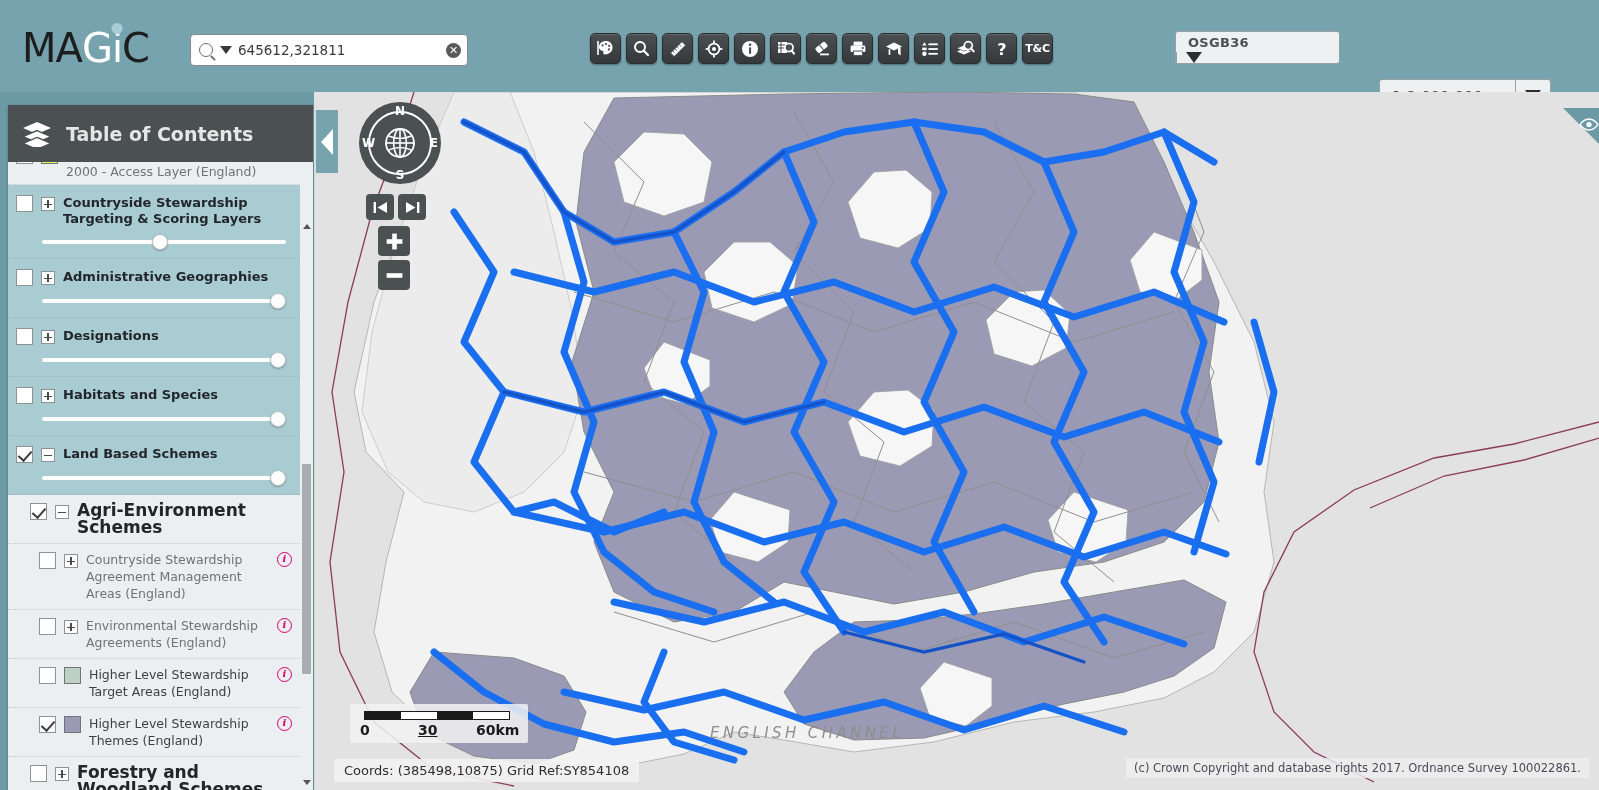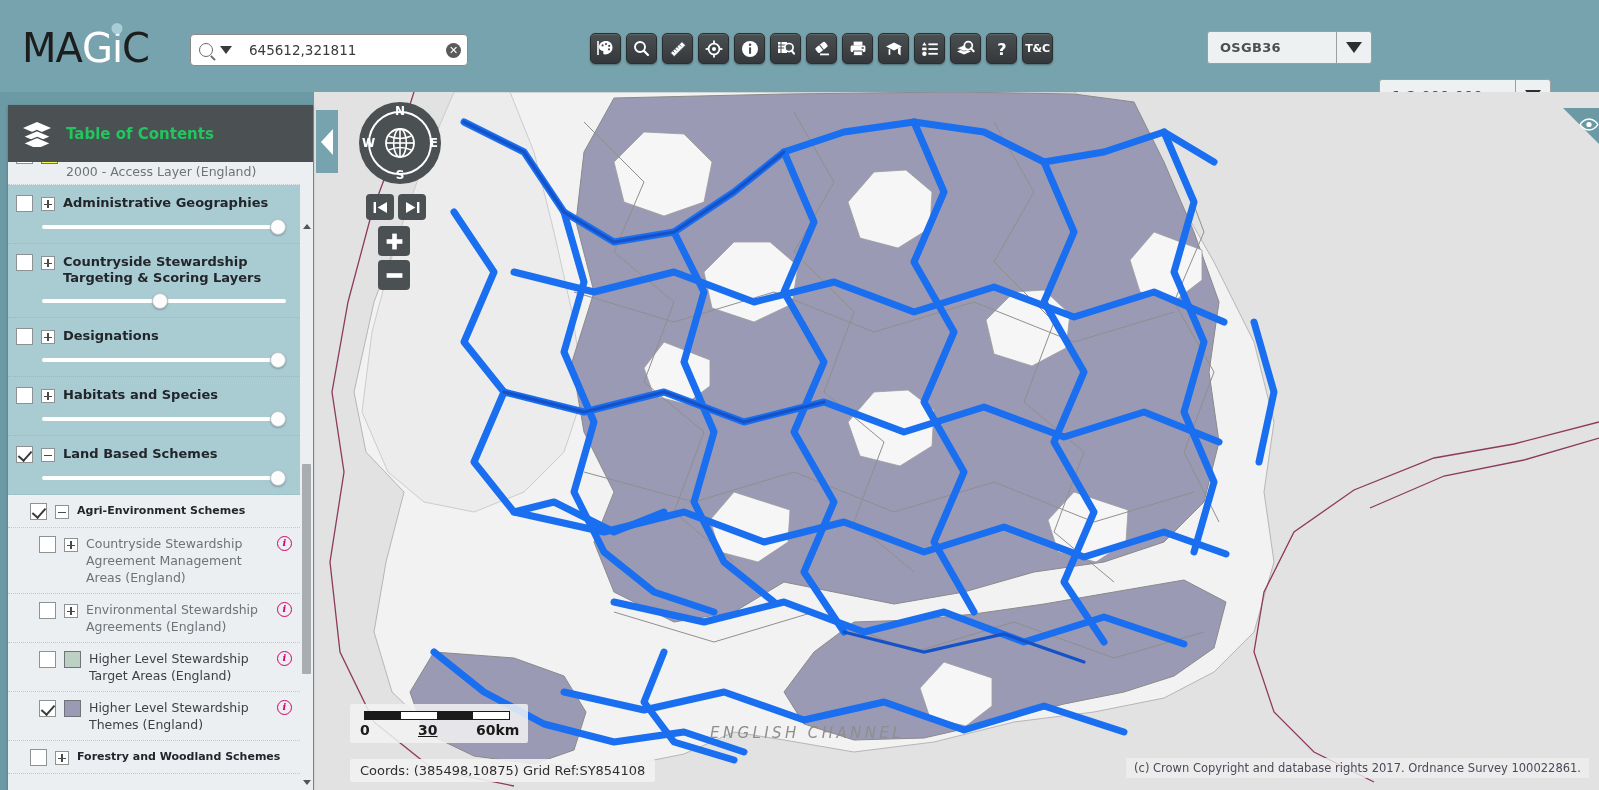--- a/index.html
+++ b/index.html
@@ -41,21 +41,21 @@
   #searchbox .mag::after {
     content: ""; position: absolute; right: -4px; bottom: -3px;
     width: 6px; height: 1.8px; background: #6a6a6a; transform: rotate(45deg);
   }
   #searchbox .caret {
     margin-left: 7px; width: 0; height: 0; flex: none;
     border-left: 6px solid transparent; border-right: 6px solid transparent;
     border-top: 8px solid #3a3a3a;
   }
   #searchbox .val {
-    margin-left: 17px; font-size: 13.5px; color: #3a3a3a; flex: 1;
+    margin-left: 6px; font-size: 13.5px; color: #3a3a3a; flex: 1;
     white-space: nowrap; overflow: hidden;
   }
   #searchbox .clr {
     width: 15px; height: 15px; border-radius: 50%; background: #5a5a5a;
     color: #fff; font-size: 11px; line-height: 15px; text-align: center;
     flex: none; font-family: "DejaVu Sans", sans-serif;
   }
 
   #toolbar {
     position: absolute; left: 590px; top: 33px;
@@ -83,21 +83,21 @@
   }
   .selwrap .arw {
     width: 35px; border-left: 1px solid #9aa0a2;
     display: flex; align-items: center; justify-content: center;
   }
   .selwrap .arw i {
     width: 0; height: 0; display: block;
     border-left: 8px solid transparent; border-right: 8px solid transparent;
     border-top: 11px solid #2c2f31;
   }
-  #sel-proj { left: 1207px; width: 165px; }
+  #sel-proj { left: 1175px; width: 165px; flex-direction: column; }
   #sel-scale { left: 1379px; width: 172px; margin-top: 48px; }
 
   
   #map {
     position: absolute; left: 314px; top: 92px;
     width: 1285px; height: 698px;
     background: #e2e2e2; overflow: hidden;
   }
   #map-canvas { position: absolute; inset: 0; }
 
@@ -154,21 +154,21 @@
     position: relative; height: 20px; width: 154px; margin-left: -4px;
   }
   #scalebar .nums b {
     position: absolute; top: 2px; font-size: 14px; font-weight: bold; color: #1a1a1a;
   }
   #scalebar .n0 { left: 0; }
   #scalebar .n30 { left: 58px; text-decoration: underline; }
   #scalebar .n60 { left: 116px; }
 
   #coords {
-    position: absolute; left: 36px; bottom: 8px;
+    position: absolute; left: 20px; bottom: 8px;
     background: rgba(242,242,242,.9); padding: 4px 10px;
     font-size: 13px; color: #2e2e2e; border-radius: 2px; white-space: nowrap;
   }
   #copyright {
     position: absolute; right: 10px; bottom: 12px;
     background: rgba(238,238,238,.82); padding: 3px 8px;
     font-size: 11.5px; color: #4a4a58; white-space: nowrap;
   }
 
   #eye-tab {
@@ -186,21 +186,21 @@
     position: absolute; left: 8px; top: 105px;
     width: 305px; height: 685px;
     background: #eceff1;
     box-shadow: 0 1px 3px rgba(0,0,0,.25);
   }
   #toc-header {
     height: 57px; background: #4b5052;
     display: flex; align-items: center; padding-left: 14px; gap: 14px;
   }
   #toc-header .title {
-    font-size: 15px; font-weight: bold; color: #22c55e;
+    font-size: 19px; font-weight: bold; color: #e5e5e5;
   }
   #toc-body {
     position: absolute; left: 0; top: 57px; right: 0; bottom: 0;
     overflow: hidden; background: #eceff1;
   }
   #toc-scroll { position: absolute; left: 0; top: 0; right: 13px; bottom: 0; overflow: hidden; }
 
   .grp {
     background: #a9ccd3; padding: 9px 10px 4px 8px;
     border-bottom: 1px dotted #9bb8bf;
@@ -247,21 +247,21 @@
   
   .sub {
     background: #eceff1; padding: 7px 8px 7px 8px;
     border-bottom: 1px dotted #c2c9cc;
   }
   .sub .row { gap: 8px; }
   .sub .slabel {
     font-size: 12.5px; color: #6e7377; line-height: 17px; font-weight: normal;
   }
   .sub .slabel.dark { color: #3d4246; }
-  .sub .slabel.b { font-weight: bold; color: #22262b; font-size: 11px; }
+  .sub .slabel.b { font-weight: bold; color: #22262b; font-size: 17px; }
   .swatch {
     width: 17px; height: 17px; flex: none; border: 1px solid #707478; margin-top: 1px;
   }
   .infoi {
     width: 15px; height: 15px; border-radius: 50%; border: 1.6px solid #d6006e;
     color: #d6006e; font-size: 10px; font-weight: bold; line-height: 12px;
     text-align: center; flex: none; margin-top: 1px;
     font-family: "DejaVu Serif", serif; font-style: italic;
   }
 
@@ -592,37 +592,37 @@
             <span class="cb"></span>
             <span class="swatch" style="background:#f7f75a"></span>
             <span class="slabel">Countryside and Rights of Way Act 2000 - Access Layer (England)</span>
           </div>
         </div>
 
         <div class="grp">
           <div class="row">
             <span class="cb"></span>
             <span class="pm plus"></span>
+            <span class="glabel">Countryside Stewardship Targeting &amp; Scoring Layers</span>
+          </div>
+          <div class="slider">
+            <span class="track"></span>
+              <span class="knob" style="left:45%"></span>
+          </div>
+        </div>
+
+        <div class="grp">
+          <div class="row">
+            <span class="cb"></span>
+            <span class="pm plus"></span>
             <span class="glabel">Administrative Geographies</span>
           </div>
           <div class="slider">
             <span class="track"></span>
               <span class="knob" style="right:0"></span>
-          </div>
-        </div>
-
-        <div class="grp">
-          <div class="row">
-            <span class="cb"></span>
-            <span class="pm plus"></span>
-            <span class="glabel">Countryside Stewardship Targeting &amp; Scoring Layers</span>
-          </div>
-          <div class="slider">
-            <span class="track"></span>
-              <span class="knob" style="left:45%"></span>
           </div>
         </div>
 
         <div class="grp">
           <div class="row">
             <span class="cb"></span>
             <span class="pm plus"></span>
             <span class="glabel">Designations</span>
           </div>
           <div class="slider">

